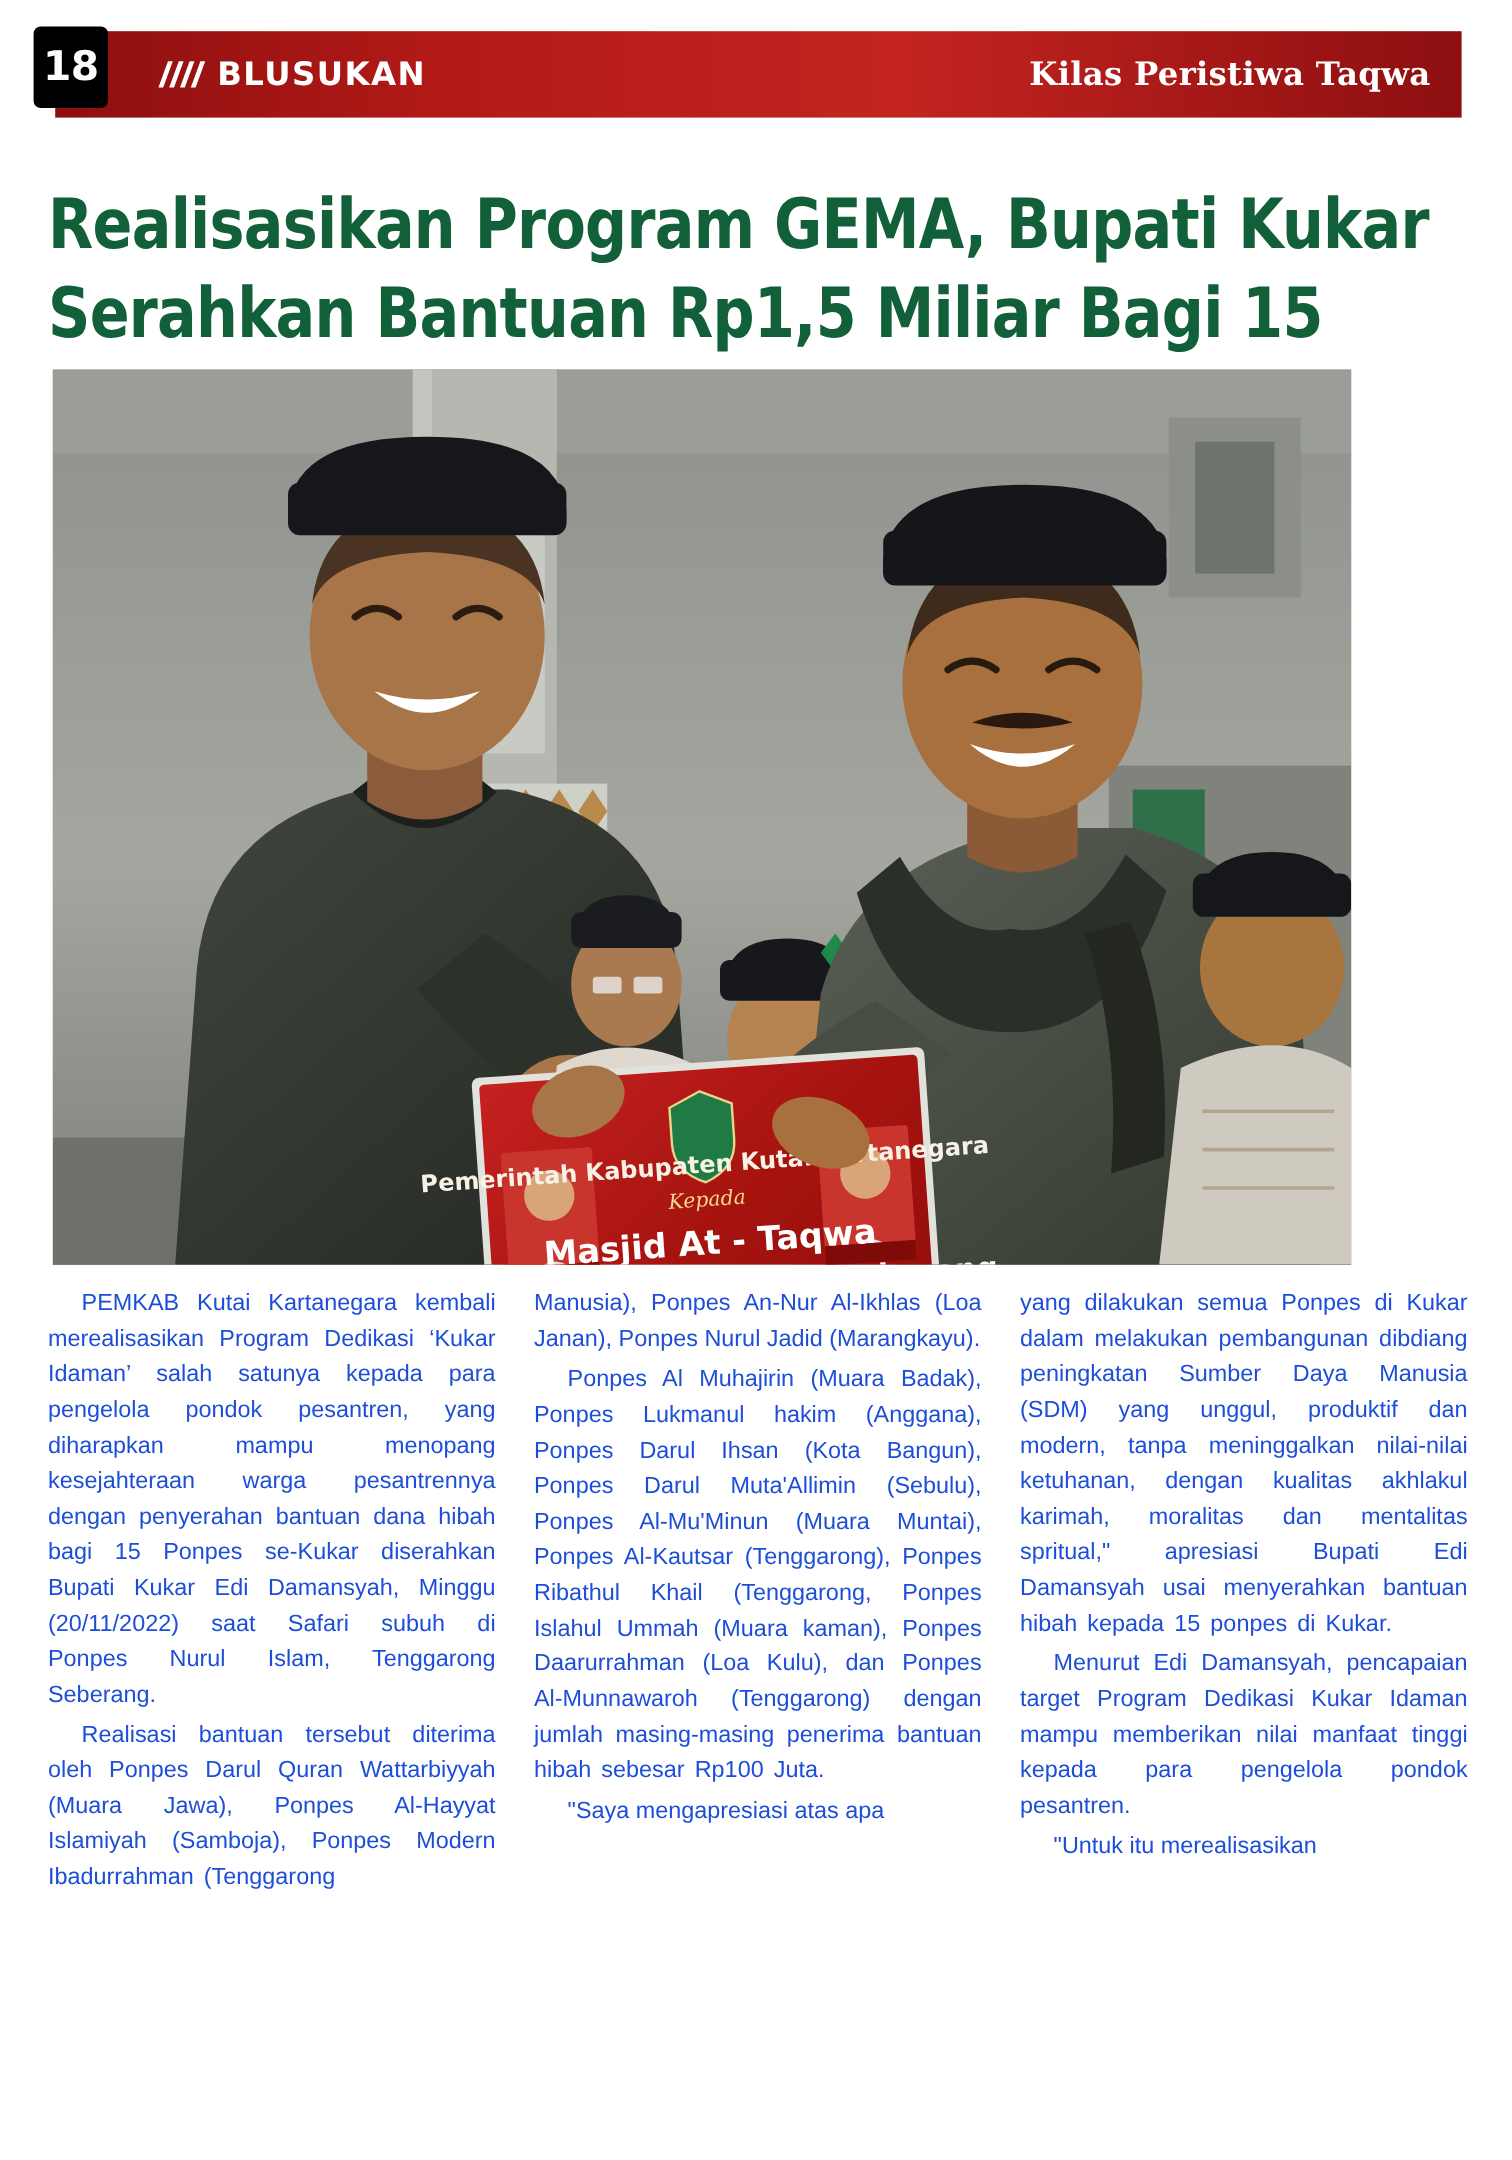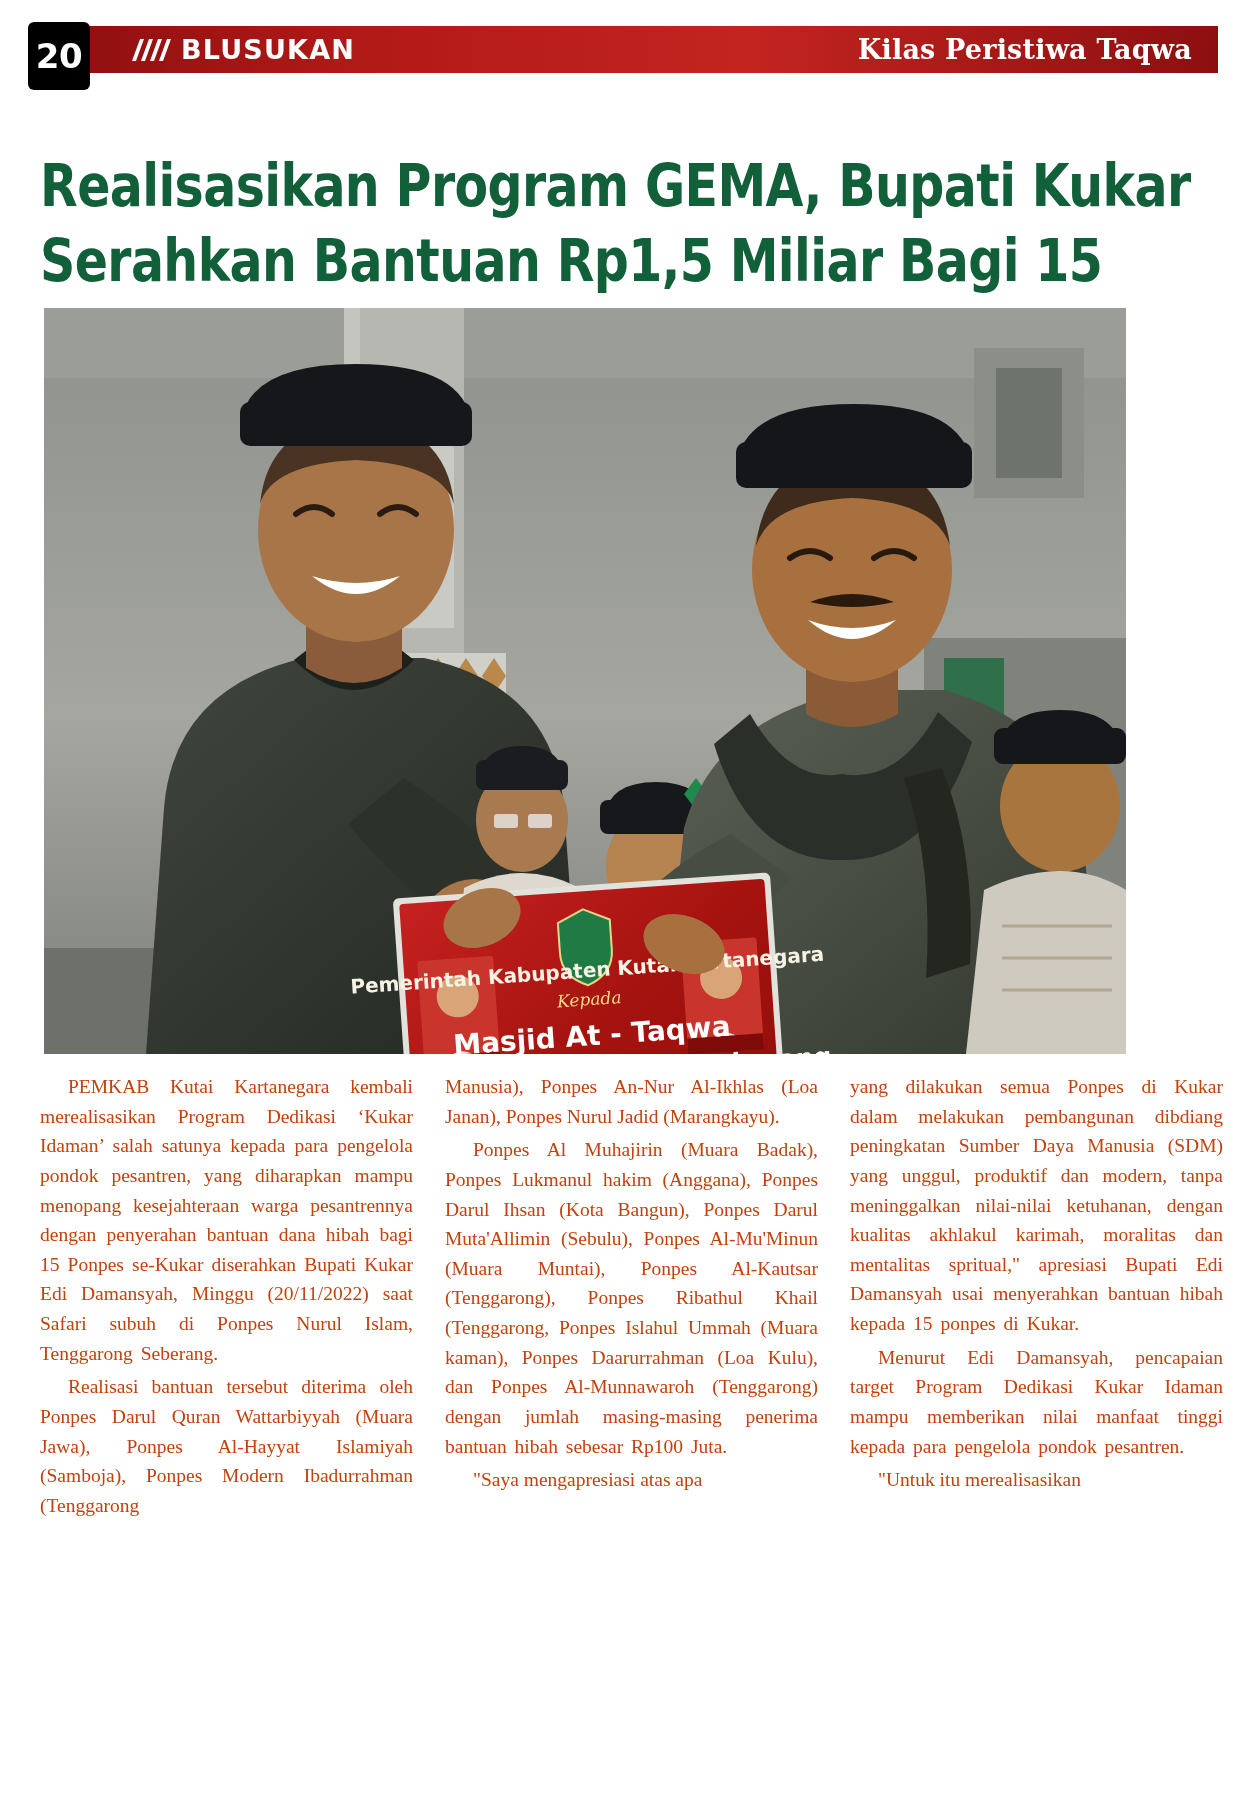--- a/index.html
+++ b/index.html
@@ -12,21 +12,21 @@
     position: relative;
     overflow: hidden;
   }
 
   
   .header-bar {
     position: absolute;
     left: 46px;
     top: 26px;
     width: 1172px;
-    height: 47px;
+    height: 72px;
     background: linear-gradient(to right, #8d0f10 0%, #b21a17 28%, #c32420 60%, #8d0f10 100%);
     display: flex;
     align-items: center;
   }
   .page-number-box {
     position: absolute;
     left: 28px;
     top: 22px;
     width: 62px;
     height: 68px;
@@ -120,22 +120,22 @@
     left: 40px;
     top: 1072px;
     width: 1184px;
     display: flex;
     gap: 32px;
   }
   .col {
     width: 373px;
     font-size: 19.5px;
     line-height: 1.52;
-    color: #c2410c;
-    font-family: Liberation Serif, serif;
+    color: #1d4ed8;
+    font-family: Liberation Sans, sans-serif;
     text-align: justify;
   }
   .col p { margin: 0 0 4px 0; }
   .col p.ind { text-indent: 28px; }
   .col p.wide { word-spacing: 3px; }
 
   
   .bottom-mask {
     position: absolute;
     left: 0;
@@ -154,21 +154,21 @@
         <i></i>
         <i></i>
         <i></i>
         <i></i>
       </span>
     <span class="blusukan-text">BLUSUKAN</span>
   </div>
   <div class="rubric">Kilas Peristiwa Taqwa</div>
 </div>
 <div class="page-number-box">
-  <span>20</span>
+  <span>18</span>
 </div>
 
 <h1 class="headline">
   <span class="l1">Realisasikan Program GEMA, Bupati Kukar</span>
   <span class="l2">Serahkan Bantuan Rp1,5 Miliar Bagi 15 Ponpes</span>
 </h1>
 
 <div class="photo">
 <svg width="1082" height="746" viewBox="0 0 1082 746" xmlns="http://www.w3.org/2000/svg">
   <defs>

